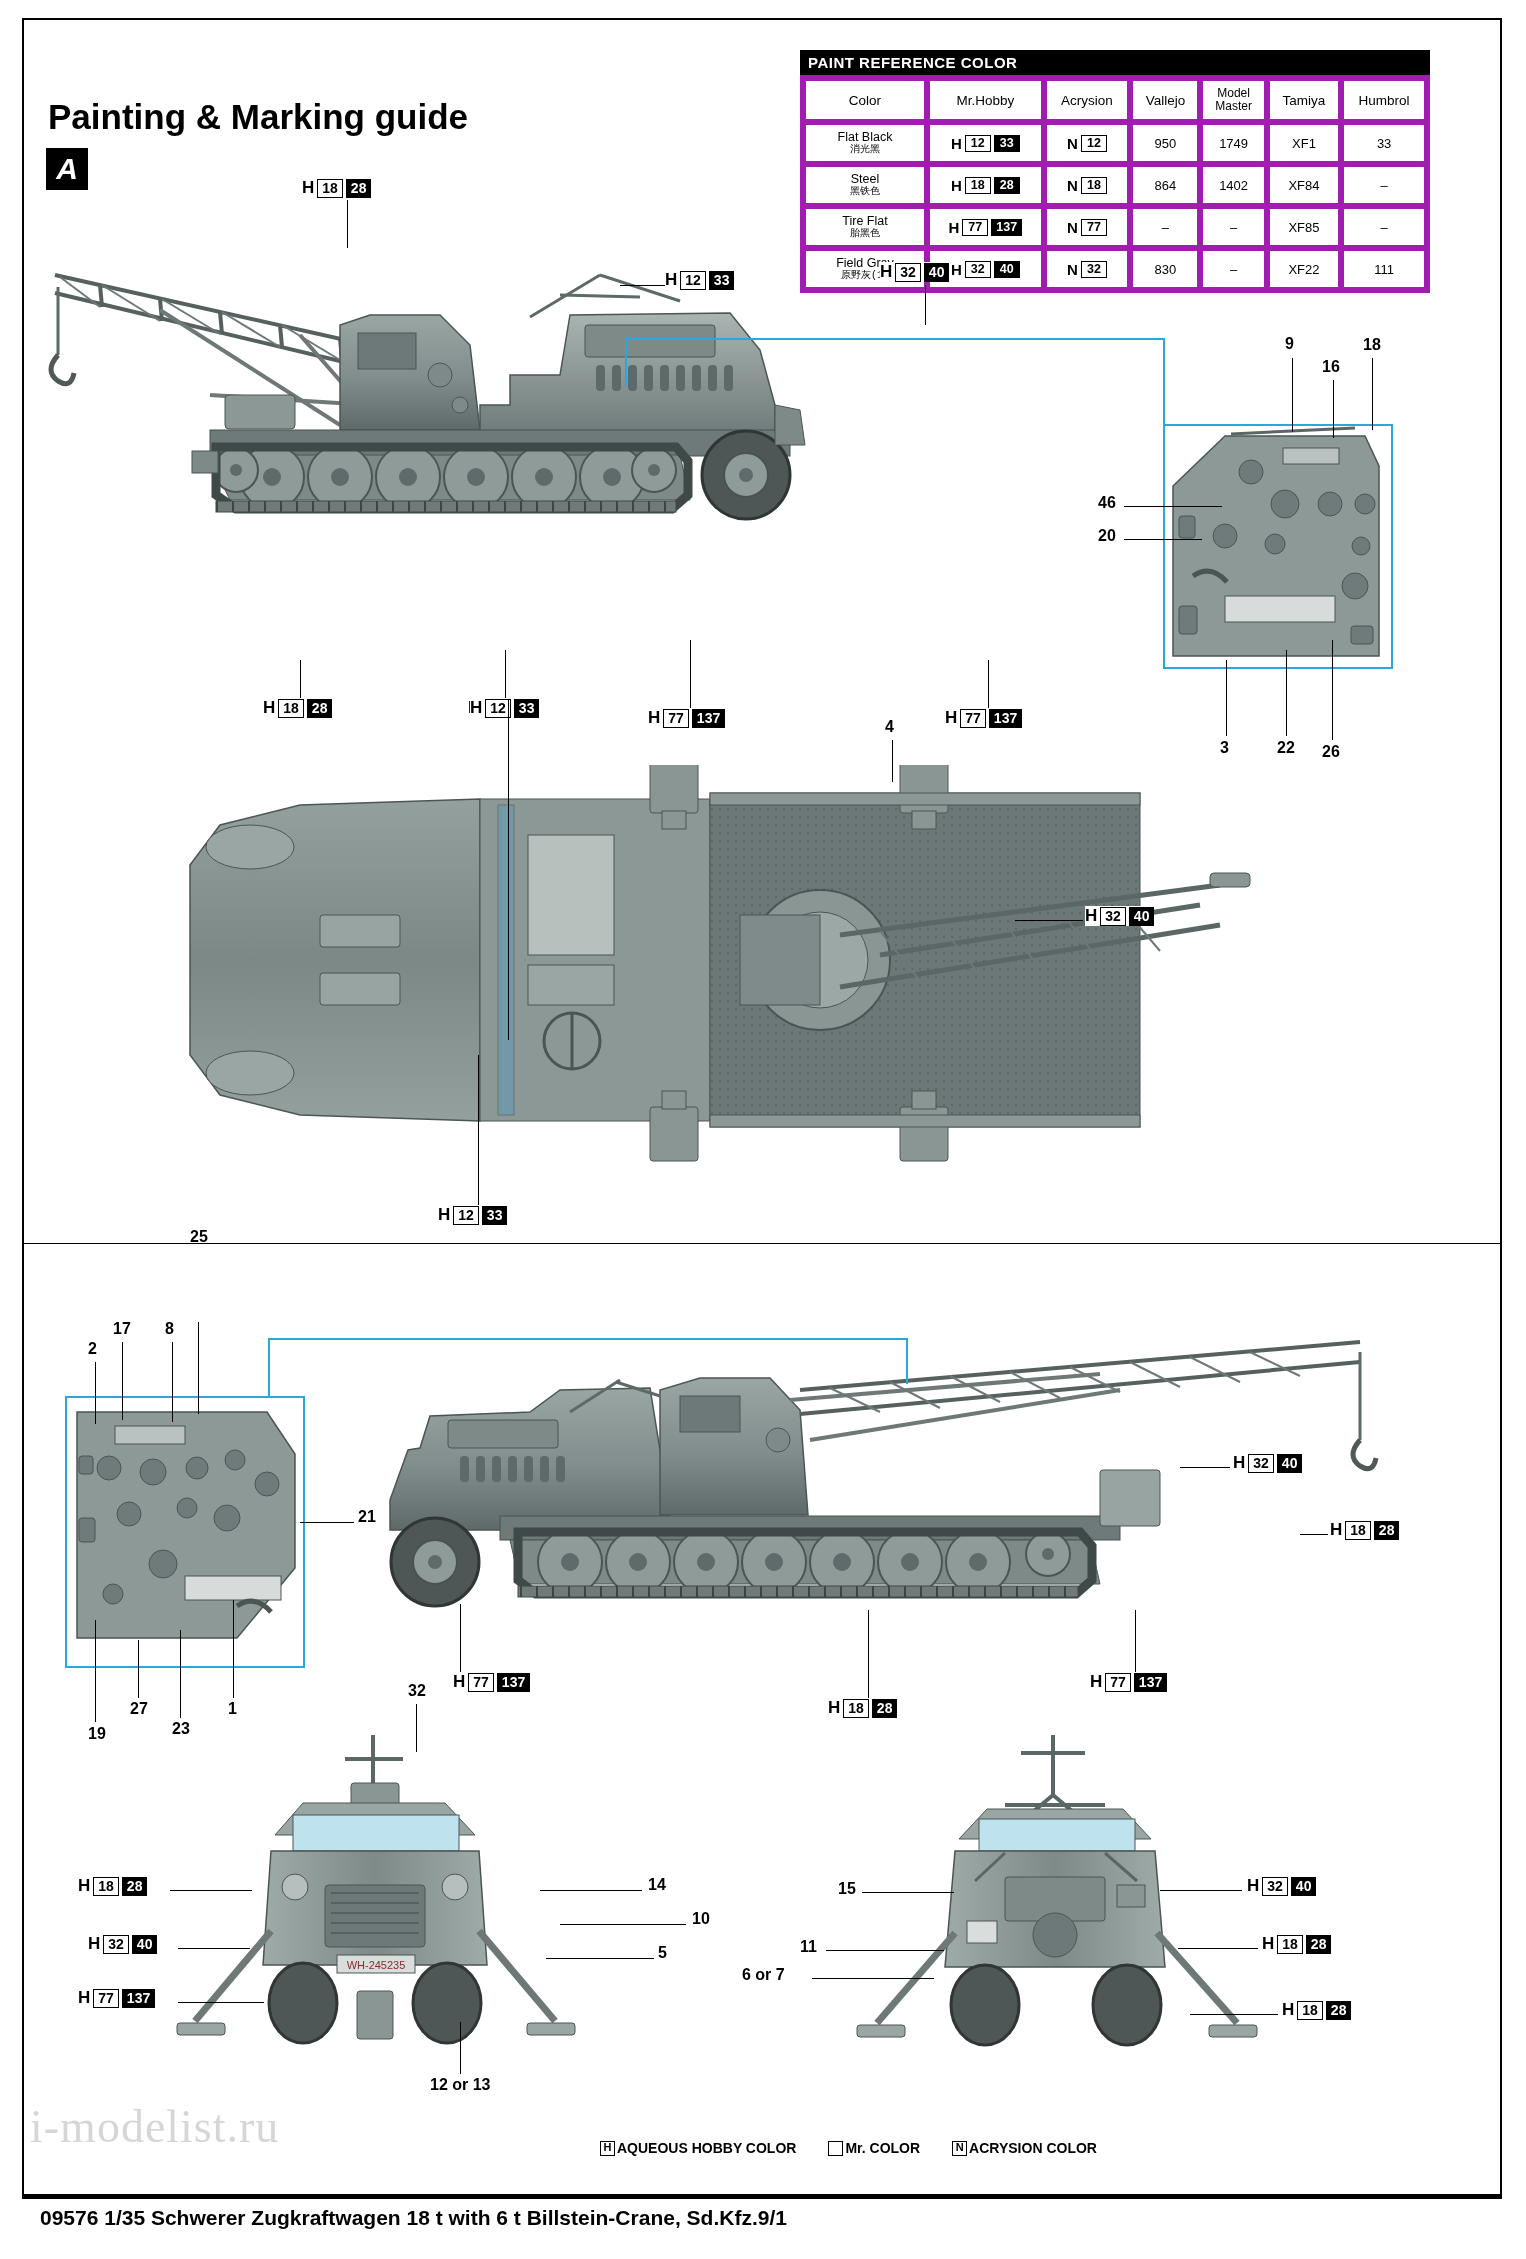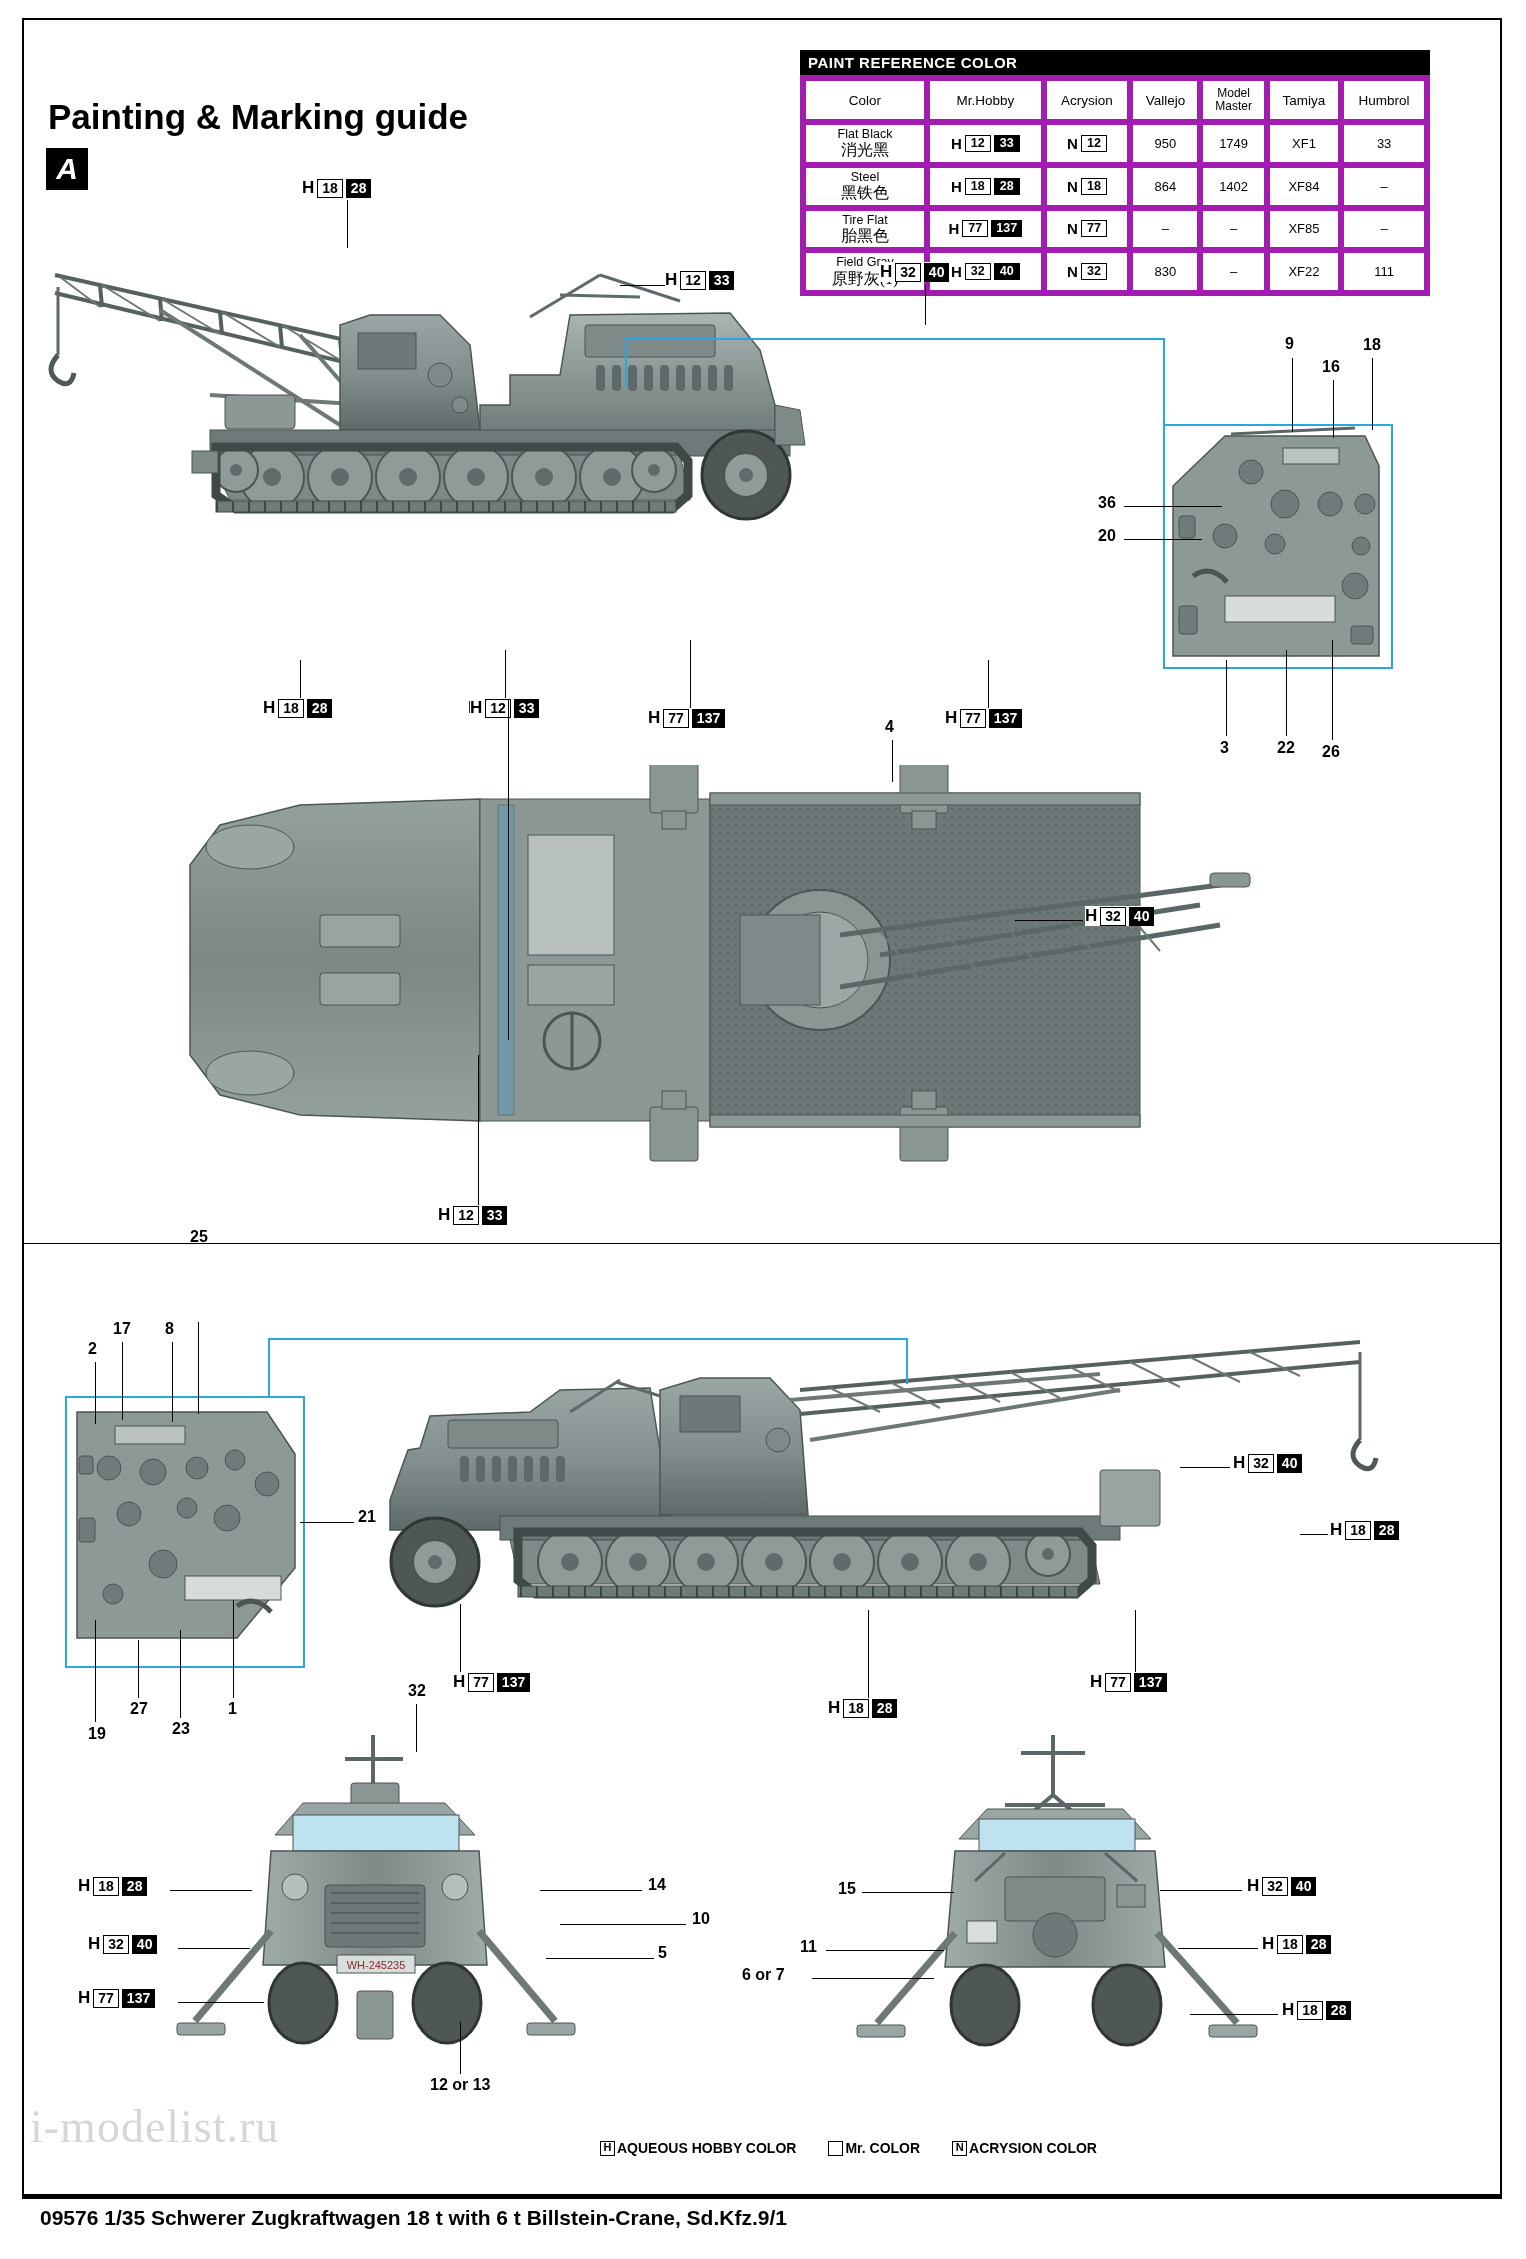--- a/index.html
+++ b/index.html
@@ -88,22 +88,22 @@
     font-size: 13.5px;
     height: 34px;
   }
   table.paint td.colname {
     font-size: 12.5px;
     line-height: 1.15;
     height: 32px;
     width: 112px;
   }
   table.paint td.colname .cn {
-    font-family: Liberation Serif, serif;
-    font-size: 16px;
+    font-family: Liberation Mono, monospace;
+    font-size: 10px;
   }
   .codecell {
     display: flex;
     align-items: center;
     justify-content: center;
     gap: 3px;
   }
   .letterbox {
     font-weight: bold;
     font-size: 15px;
@@ -542,21 +542,21 @@
     </g>
   </svg>
 
   <div class="numlabel" style="left:1285px; top:335px;">9</div>
   <div class="leader vline" style="left:1292px; top:358px; height:74px;"></div>
   <div class="numlabel" style="left:1322px; top:358px;">16</div>
   <div class="leader vline" style="left:1333px; top:380px; height:58px;"></div>
   <div class="numlabel" style="left:1363px; top:336px;">18</div>
   <div class="leader vline" style="left:1372px; top:358px; height:72px;"></div>
 
-  <div class="numlabel" style="left:1098px; top:494px;">36</div>
+  <div class="numlabel" style="left:1098px; top:494px;">46</div>
   <div class="leader hline" style="left:1124px; top:506px; width:98px;"></div>
   <div class="numlabel" style="left:1098px; top:527px;">20</div>
   <div class="leader hline" style="left:1124px; top:539px; width:78px;"></div>
 
   <div class="numlabel" style="left:1220px; top:739px;">3</div>
   <div class="leader vline" style="left:1226px; top:660px; height:76px;"></div>
   <div class="numlabel" style="left:1277px; top:739px;">22</div>
   <div class="leader vline" style="left:1286px; top:650px; height:86px;"></div>
   <div class="numlabel" style="left:1322px; top:743px;">26</div>
   <div class="leader vline" style="left:1332px; top:640px; height:100px;"></div>

